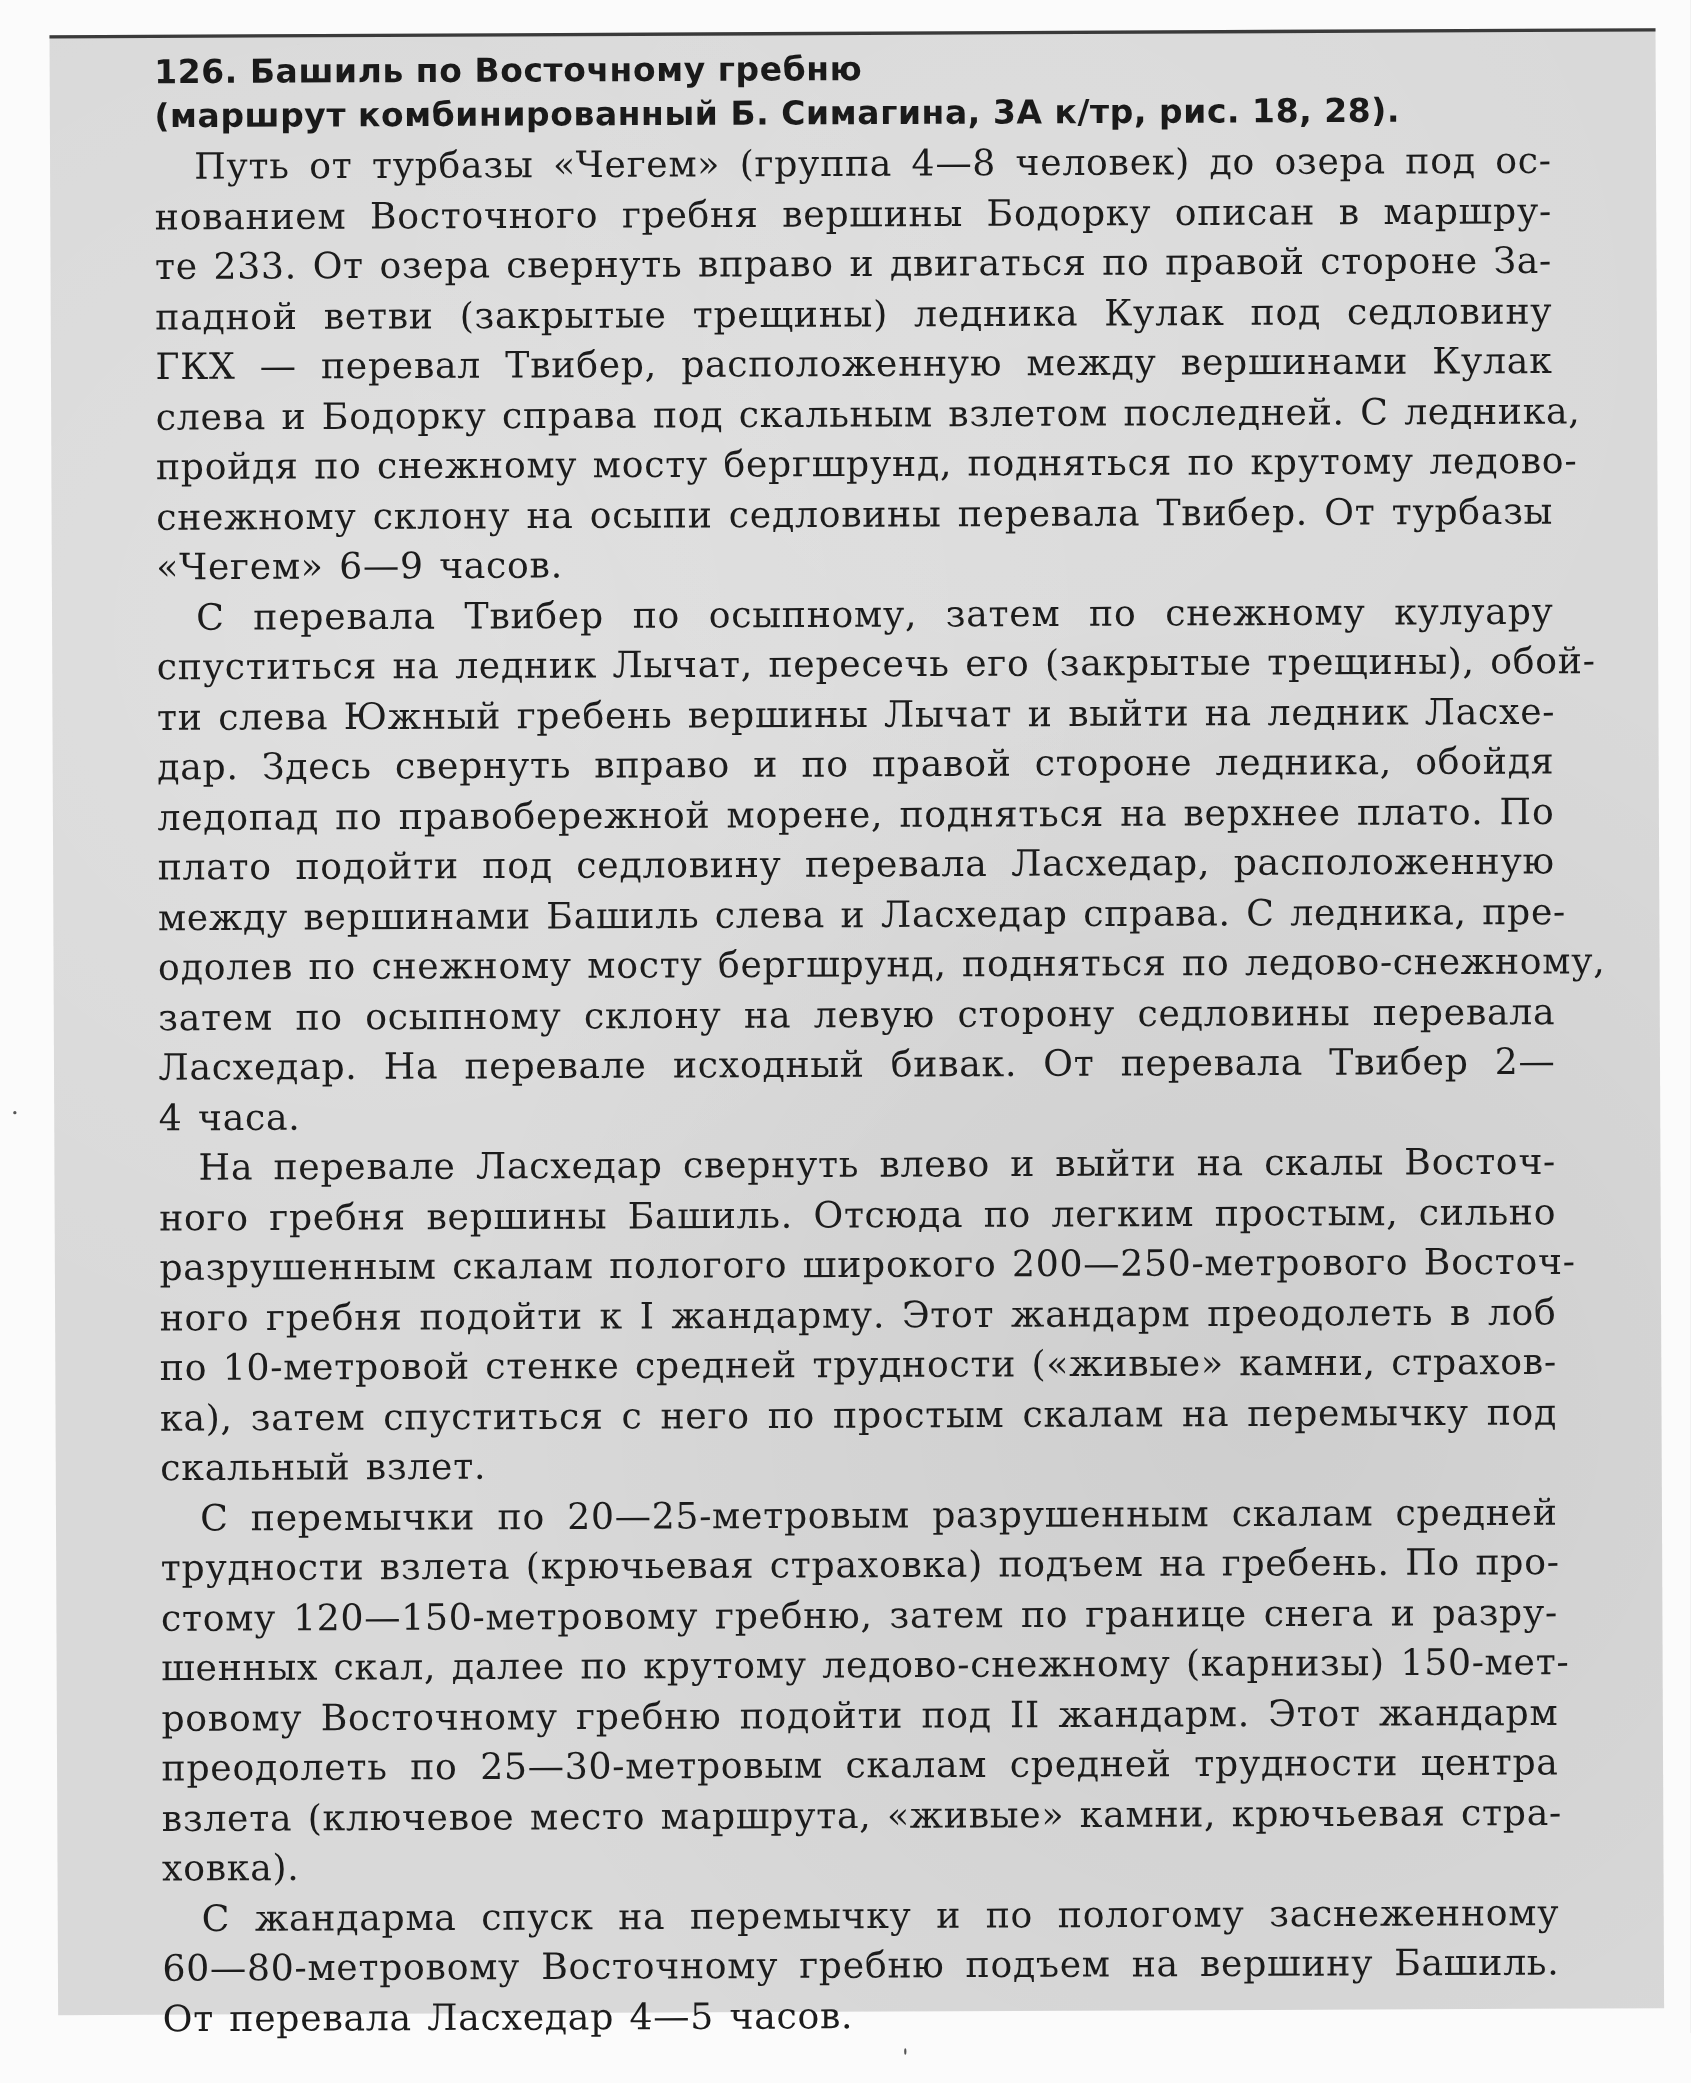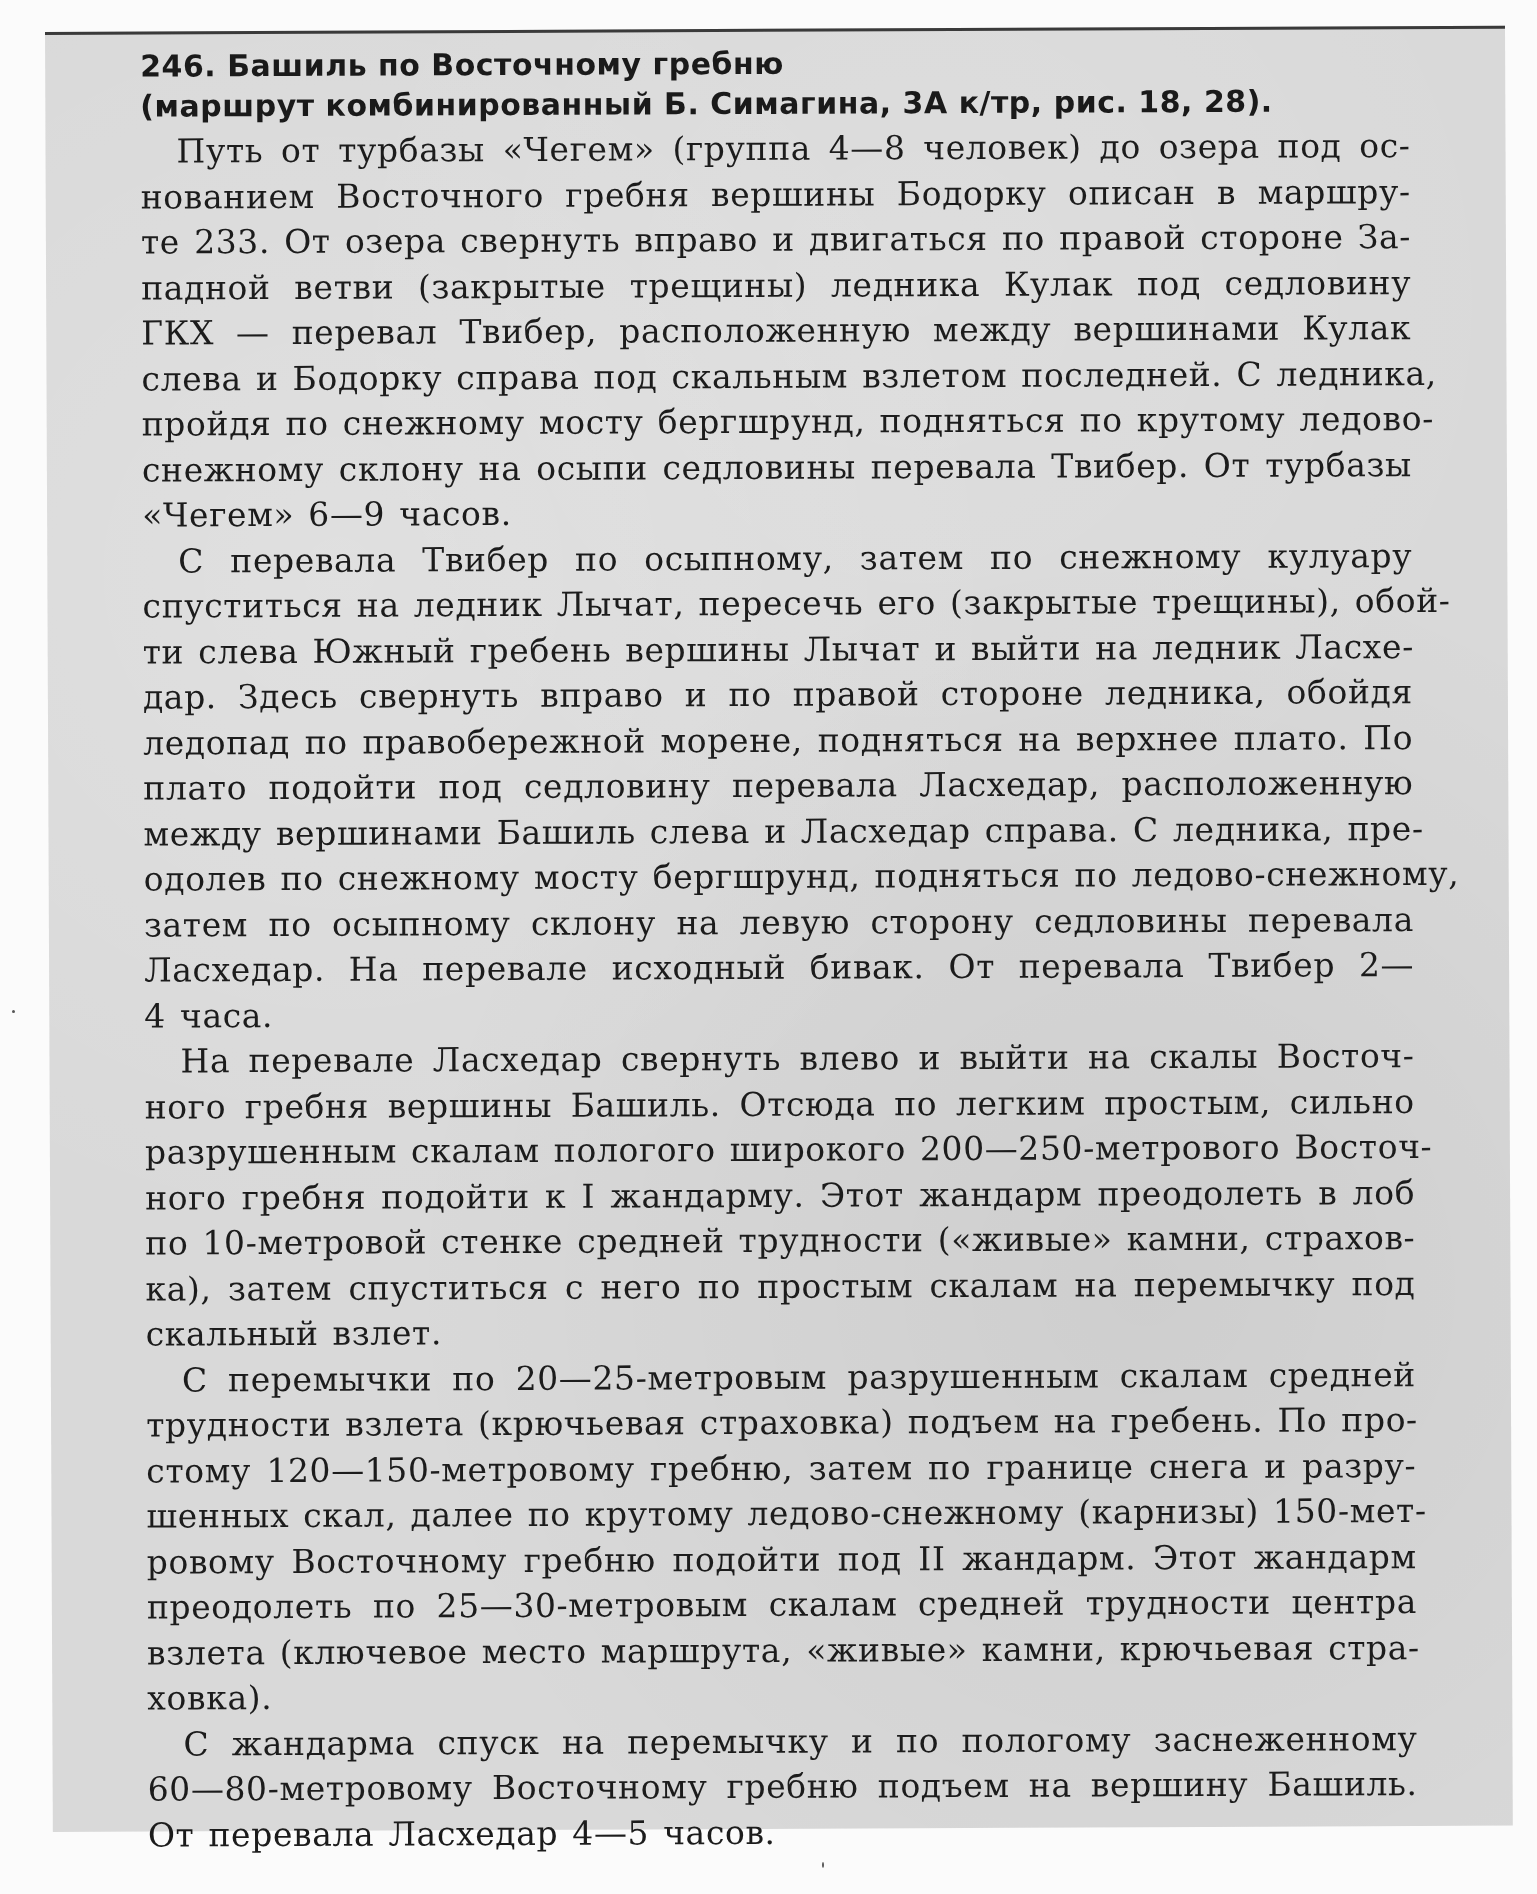--- a/index.html
+++ b/index.html
@@ -84,21 +84,21 @@
     }
   </style>
 </head>
 <body>
 
 <div class="clipping">
   <div class="cut-fragment">, , , ,</div>
 
   <div class="text-block">
     <h1 class="heading heading-1">
-      <span>246.</span>
+      <span>126.</span>
       <span>Башиль по Восточному гребню</span>
     </h1>
     <h2 class="heading heading-2">(маршрут комбинированный Б. Симагина, 3А к/тр, рис. 18, 28).</h2>
 
     <div id="paragraphs">
         <p class="para">
           <span class="line indent">Путь от турбазы «Чегем» (группа 4—8 человек) до озера под ос-</span>
           <span class="line">нованием Восточного гребня вершины Бодорку  описан в маршру-</span>
           <span class="line">те 233. От озера свернуть вправо и двигаться по правой стороне За-</span>
           <span class="line">падной ветви (закрытые трещины) ледника Кулак под седловину</span>

